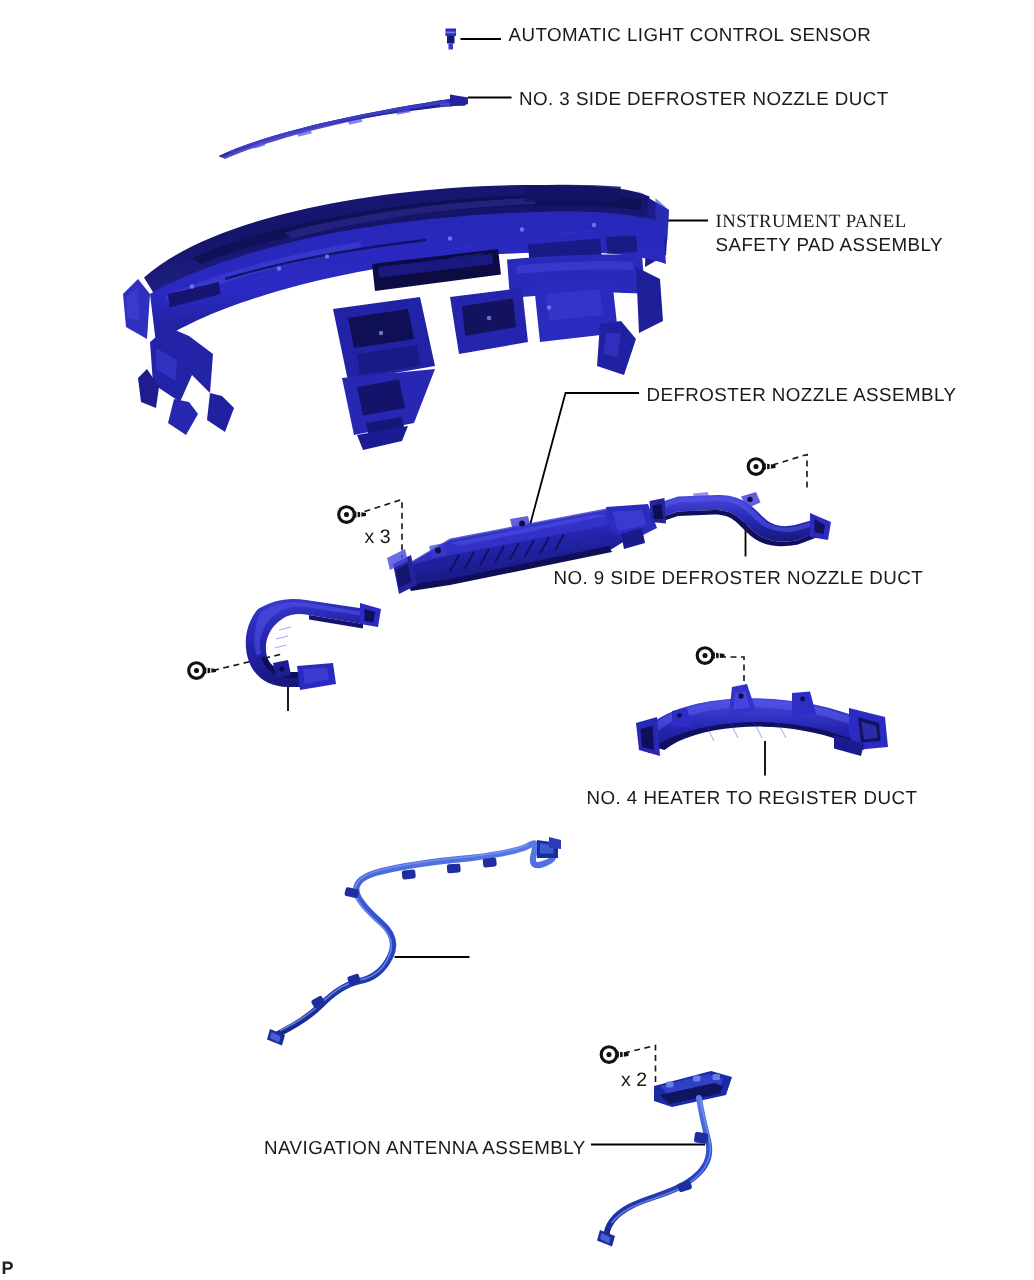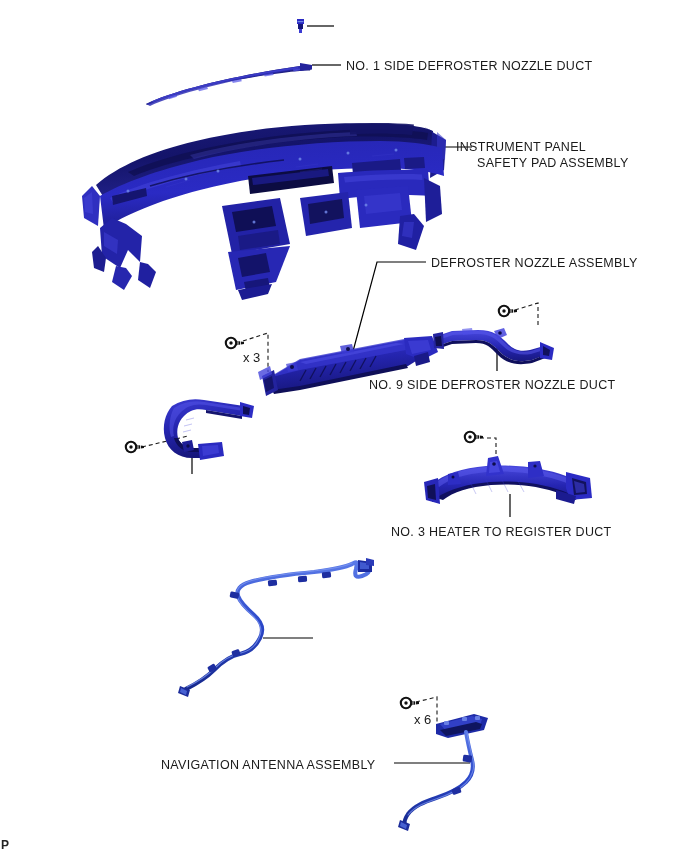--- a/index.html
+++ b/index.html
@@ -510,35 +510,36 @@
 
     <rect x="463" y="755" width="9" height="7" rx="1.5" fill="#1e2ea0" transform="rotate(8 467 758)"></rect>
     <rect x="452" y="788" width="9" height="6" rx="1.5" fill="#1e2ea0" transform="rotate(-18 456 791)"></rect>
 
     <path d="M 400 820 L 410 824 L 408 831 L 398 827 Z" fill="#1c2c9a"></path>
     <path d="M 401 822 L 407 825 L 406 829 L 400 826 Z" fill="#5a78ea" opacity="0.7"></path>
   </g>
 
 </svg>
 
-
-<div class="lbl" style="left:346px; top:58px;">NO. 1 SIDE DEFROSTER NOZZLE DUCT</div>
-
-<div class="lbl" style="left:456px; top:139px;">INSTRUMENT PANEL</div>
+<div class="lbl" style="left:339px; top:15px;">AUTOMATIC LIGHT CONTROL SENSOR</div>
+
+<div class="lbl" style="left:346px; top:58px;">NO. 3 SIDE DEFROSTER NOZZLE DUCT</div>
+
+<div class="lbl" style="left:477px; top:139px;font-family:Liberation Serif, serif;">INSTRUMENT PANEL</div>
 <div class="lbl" style="left:477px; top:155px;">SAFETY PAD ASSEMBLY</div>
 
 <div class="lbl" style="left:431px; top:255px;">DEFROSTER NOZZLE ASSEMBLY</div>
 
 <div class="lbl" style="left:369px; top:377px;">NO. 9 SIDE DEFROSTER NOZZLE DUCT</div>
 
 
-<div class="lbl" style="left:391px; top:524px;">NO. 3 HEATER TO REGISTER DUCT</div>
-
-
-<div class="lbl" style="left:161px; top:757px;">NAVIGATION ANTENNA ASSEMBLY</div>
+<div class="lbl" style="left:391px; top:524px;">NO. 4 HEATER TO REGISTER DUCT</div>
+
+
+<div class="lbl" style="left:176px; top:757px;">NAVIGATION ANTENNA ASSEMBLY</div>
 
 <div class="qty" style="left:243px; top:350px;text-align:right;">x 3</div>
 
-<div class="qty" style="left:414px; top:712px;">x 6</div>
+<div class="qty" style="left:414px; top:712px;">x 2</div>
 
 <div class="corner-mark">P</div>
 
 </div>
 
 </body></html>

